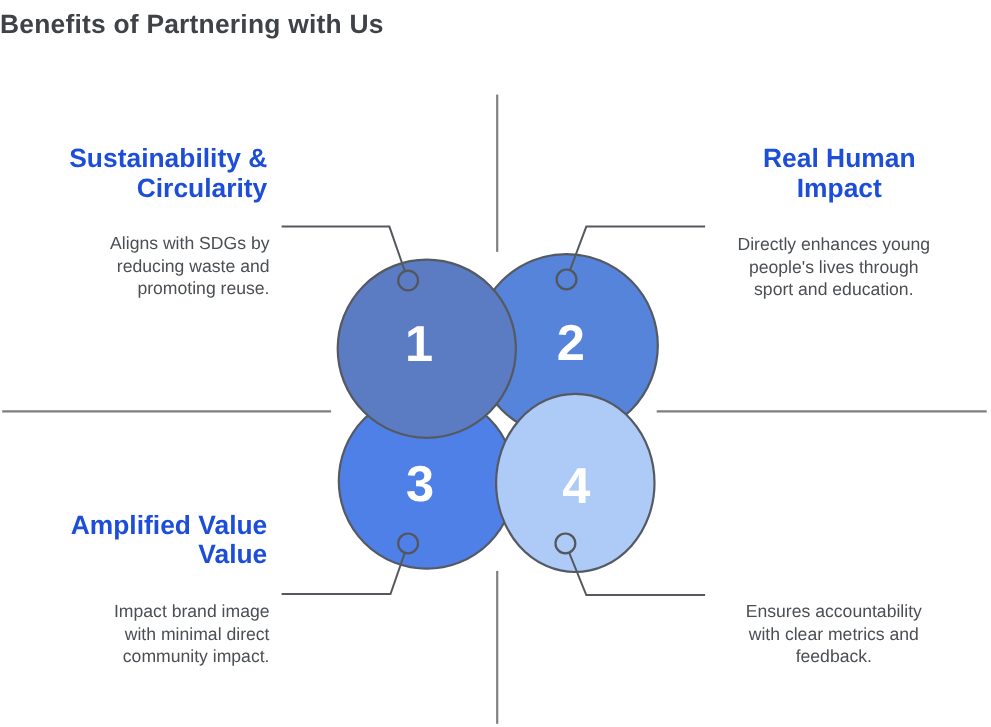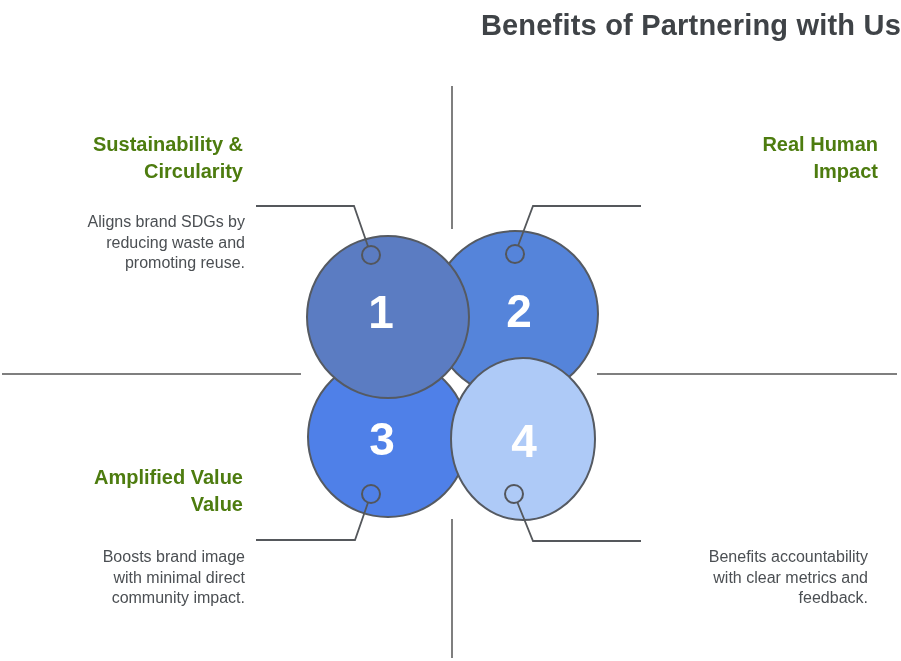--- a/index.html
+++ b/index.html
@@ -6,45 +6,45 @@
   .stage {
     position: relative;
     width: 901px;
     height: 661px;
     background: #ffffff;
     overflow: hidden;
     font-family: "Liberation Sans", sans-serif;
   }
   .page-title {
     position: absolute;
-    left: 16px; right: 0; top: 9px;
-    text-align: right;
-    font-size: 29px;
+    left: 0; right: 0; top: 9px;
+    text-align: left;
+    font-size: 24px;
     font-weight: 700;
     letter-spacing: 0.2px;
     color: #3F4347;
   }
   .quad-heading {
     position: absolute;
-    font-size: 20px;
+    font-size: 24px;
     font-weight: 700;
     line-height: 27px;
-    color: #4d7c0f;
+    color: #1d4ed8;
     white-space: pre-line;
   }
   .quad-desc {
     position: absolute;
     font-size: 16px;
     font-weight: 400;
     line-height: 20.5px;
     color: #4B4F53;
     white-space: pre-line;
   }
   .align-r { text-align: right; }
-  .align-l { text-align: right; }
+  .align-l { text-align: center; }
   .q1-heading { top: 131px; right: 658px; width: 230px; }
   .q1-desc    { top: 212px; right: 656px; width: 210px; }
   .q2-heading { top: 131px; left: 648px; width: 230px; }
   .q2-desc    { top: 213px; left: 648px; width: 220px; }
   .q3-heading { top: 464px; right: 658px; width: 230px; }
   .q3-desc    { top: 547px; right: 656px; width: 210px; }
   .q4-heading { top: 464px; left: 648px; width: 240px; }
   .q4-desc    { top: 547px; left: 648px; width: 220px; }
   svg.venn { position: absolute; left: 0; top: 0; }
   .big-circle { stroke: #555A62; stroke-width: 2; }
@@ -89,30 +89,33 @@
     <circle class="connector-ring" cx="514" cy="494" r="9" fill="#AECAF7"></circle>
 
     <text class="circle-number" x="381" y="328">1</text>
     <text class="circle-number" x="519" y="327">2</text>
     <text class="circle-number" x="382" y="455">3</text>
     <text class="circle-number" x="524" y="457">4</text>
   </svg>
 
   <div class="quad-heading align-r q1-heading">Sustainability &amp;
 Circularity</div>
-  <div class="quad-desc    align-r q1-desc">Aligns brand SDGs by
+  <div class="quad-desc    align-r q1-desc">Aligns with SDGs by
 reducing waste and
 promoting reuse.</div>
 
   <div class="quad-heading align-l q2-heading">Real Human
 Impact</div>
+  <div class="quad-desc    align-l q2-desc">Directly enhances young
+people's lives through
+sport and education.</div>
 
   <div class="quad-heading align-r q3-heading">Amplified Value
 Value</div>
-  <div class="quad-desc    align-r q3-desc">Boosts brand image
+  <div class="quad-desc    align-r q3-desc">Impact brand image
 with minimal direct
 community impact.</div>
 
-  <div class="quad-desc    align-l q4-desc">Benefits accountability
+  <div class="quad-desc    align-l q4-desc">Ensures accountability
 with clear metrics and
 feedback.</div>
 
 </div>
 
 </body></html>

